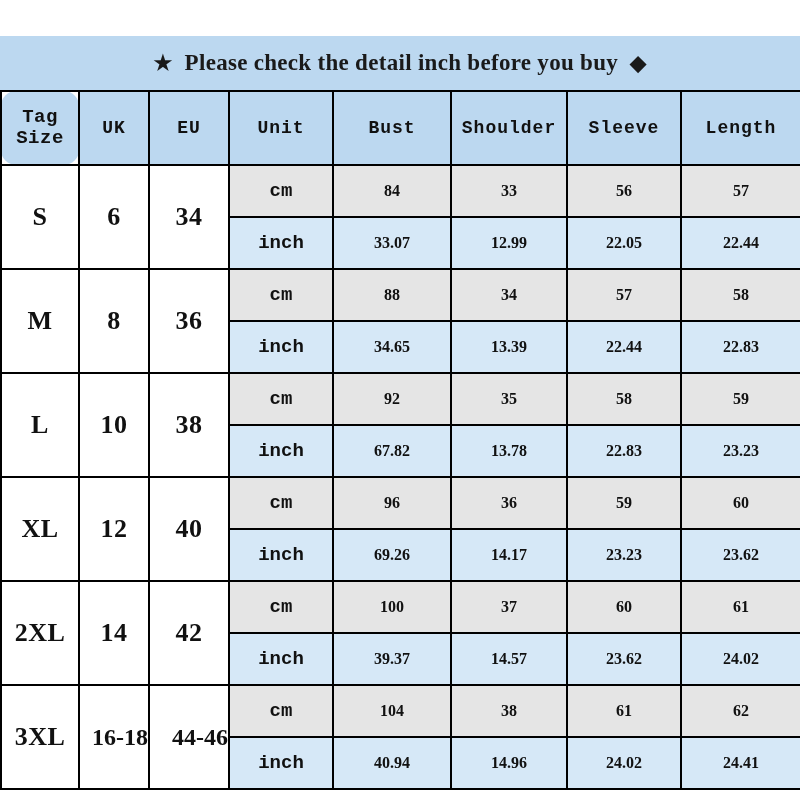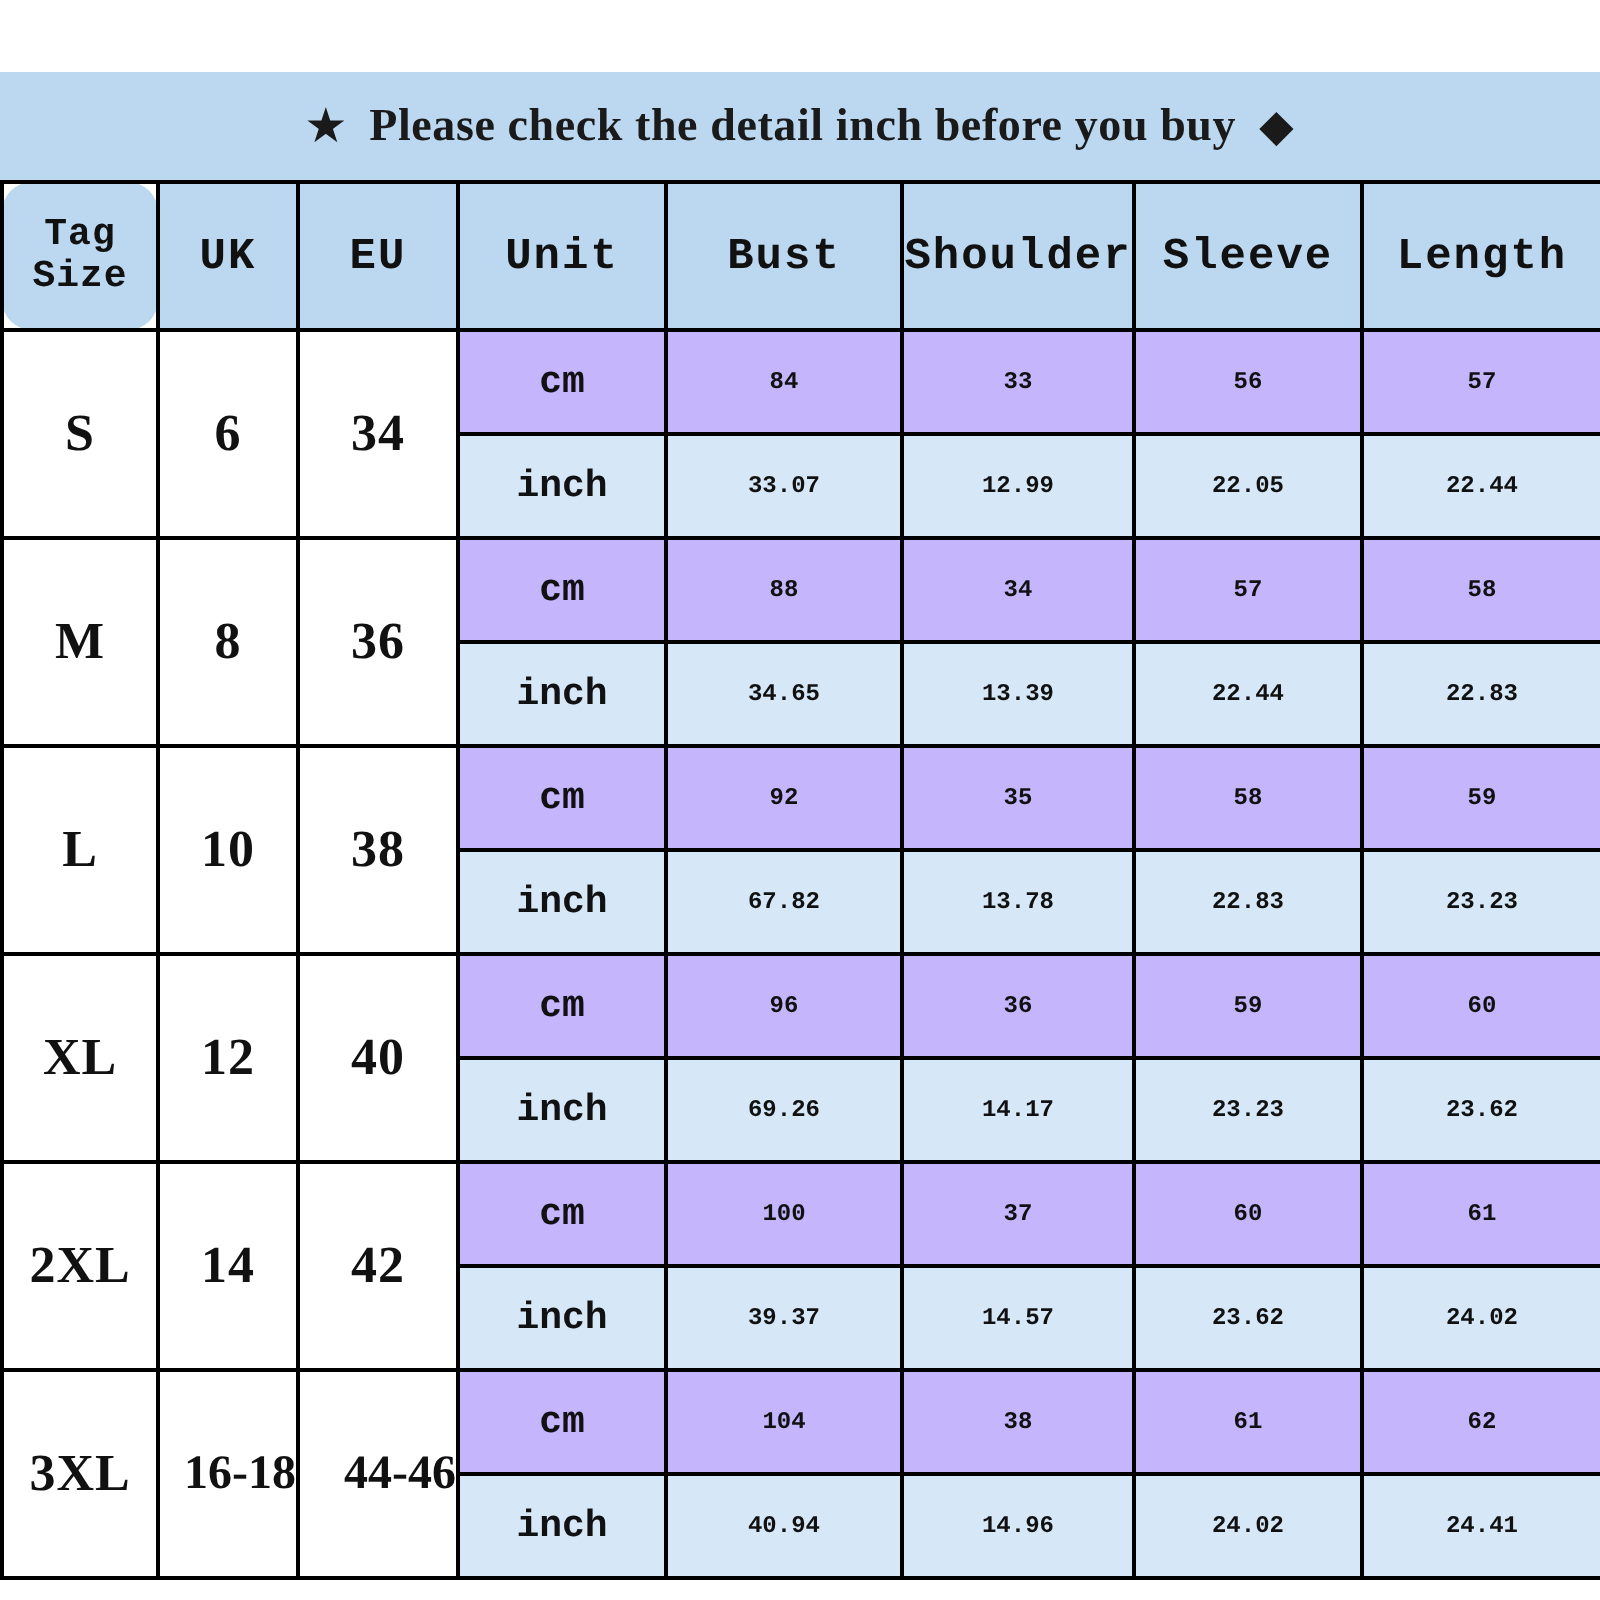--- a/index.html
+++ b/index.html
@@ -66,21 +66,21 @@
   col.c-eu  { width: 80px; }
   col.c-unit{ width: 104px; }
   col.c-m   { width: 118px; }
   col.c-s   { width: 116px; }
   col.c-sl  { width: 114px; }
   col.c-l   { width: 120px; }
 
   thead th {
     background: #bcd8f0;
     height: 72px;
-    font-size: 22px;
+    font-size: 18px;
     font-family: "Liberation Mono", monospace;
     font-weight: bold;
     letter-spacing: 1px;
   }
   thead th.tagsize {
     font-size: 19px;
     line-height: 1.1;
     letter-spacing: 0.5px;
     border-radius: 15px;
   }
@@ -94,25 +94,25 @@
     font-size: 24px;
     letter-spacing: 0;
     text-align: right;
   }
   td.unit {
     font-size: 19px;
     font-family: "Liberation Mono", monospace;
     height: 50px;
   }
   td.val {
-    font-size: 12px;
-    font-family: Liberation Mono, monospace;
+    font-size: 16px;
+    font-family: Liberation Serif, serif;
     height: 50px;
   }
-  tr.row-cm td.unit, tr.row-cm td.val { background: #c4b5fd; }
+  tr.row-cm td.unit, tr.row-cm td.val { background: #e5e5e5; }
   tr.row-inch td.unit, tr.row-inch td.val { background: #d6e8f7; text-align: center; }
   tr.row-inch td.unit { background: #d6e8f7; }
 </style>
 </head>
 <body>
 
 <div id="page">
 
   <div class="banner">
     <div class="banner-inner">

